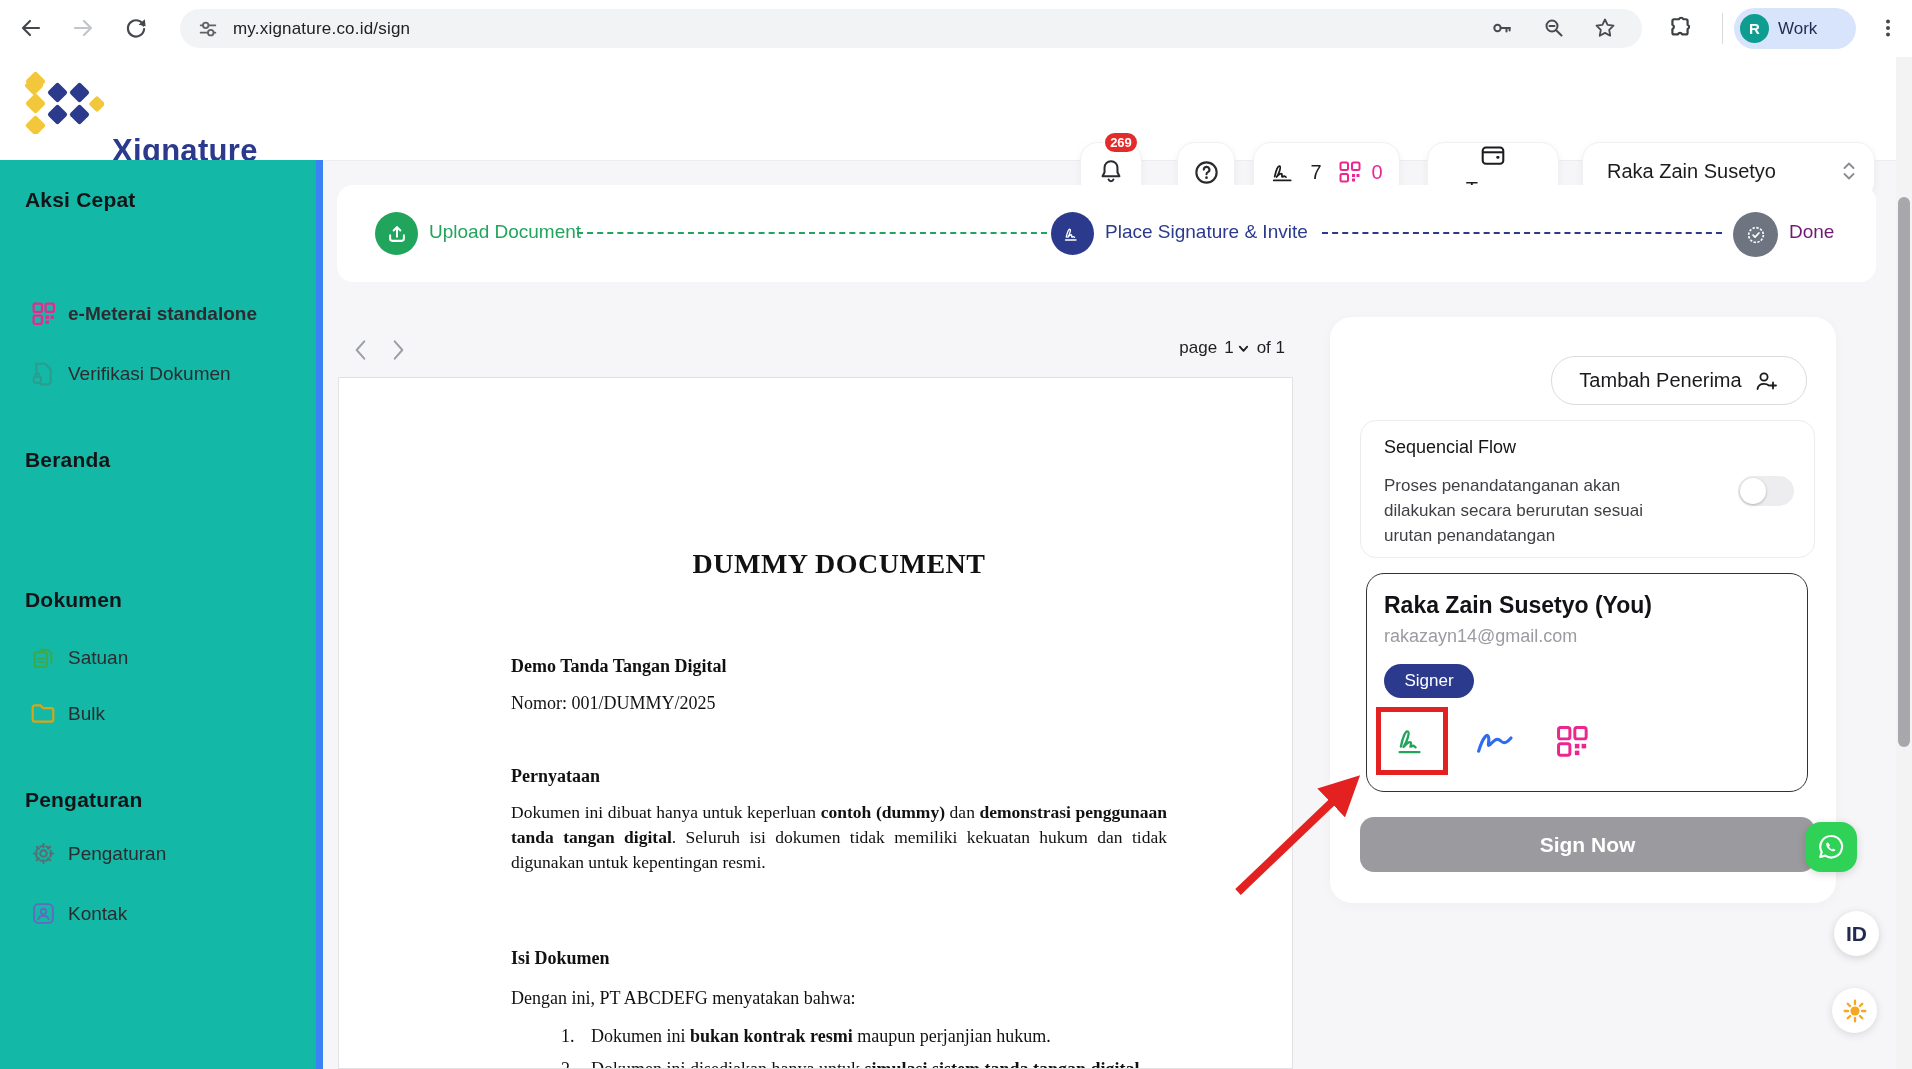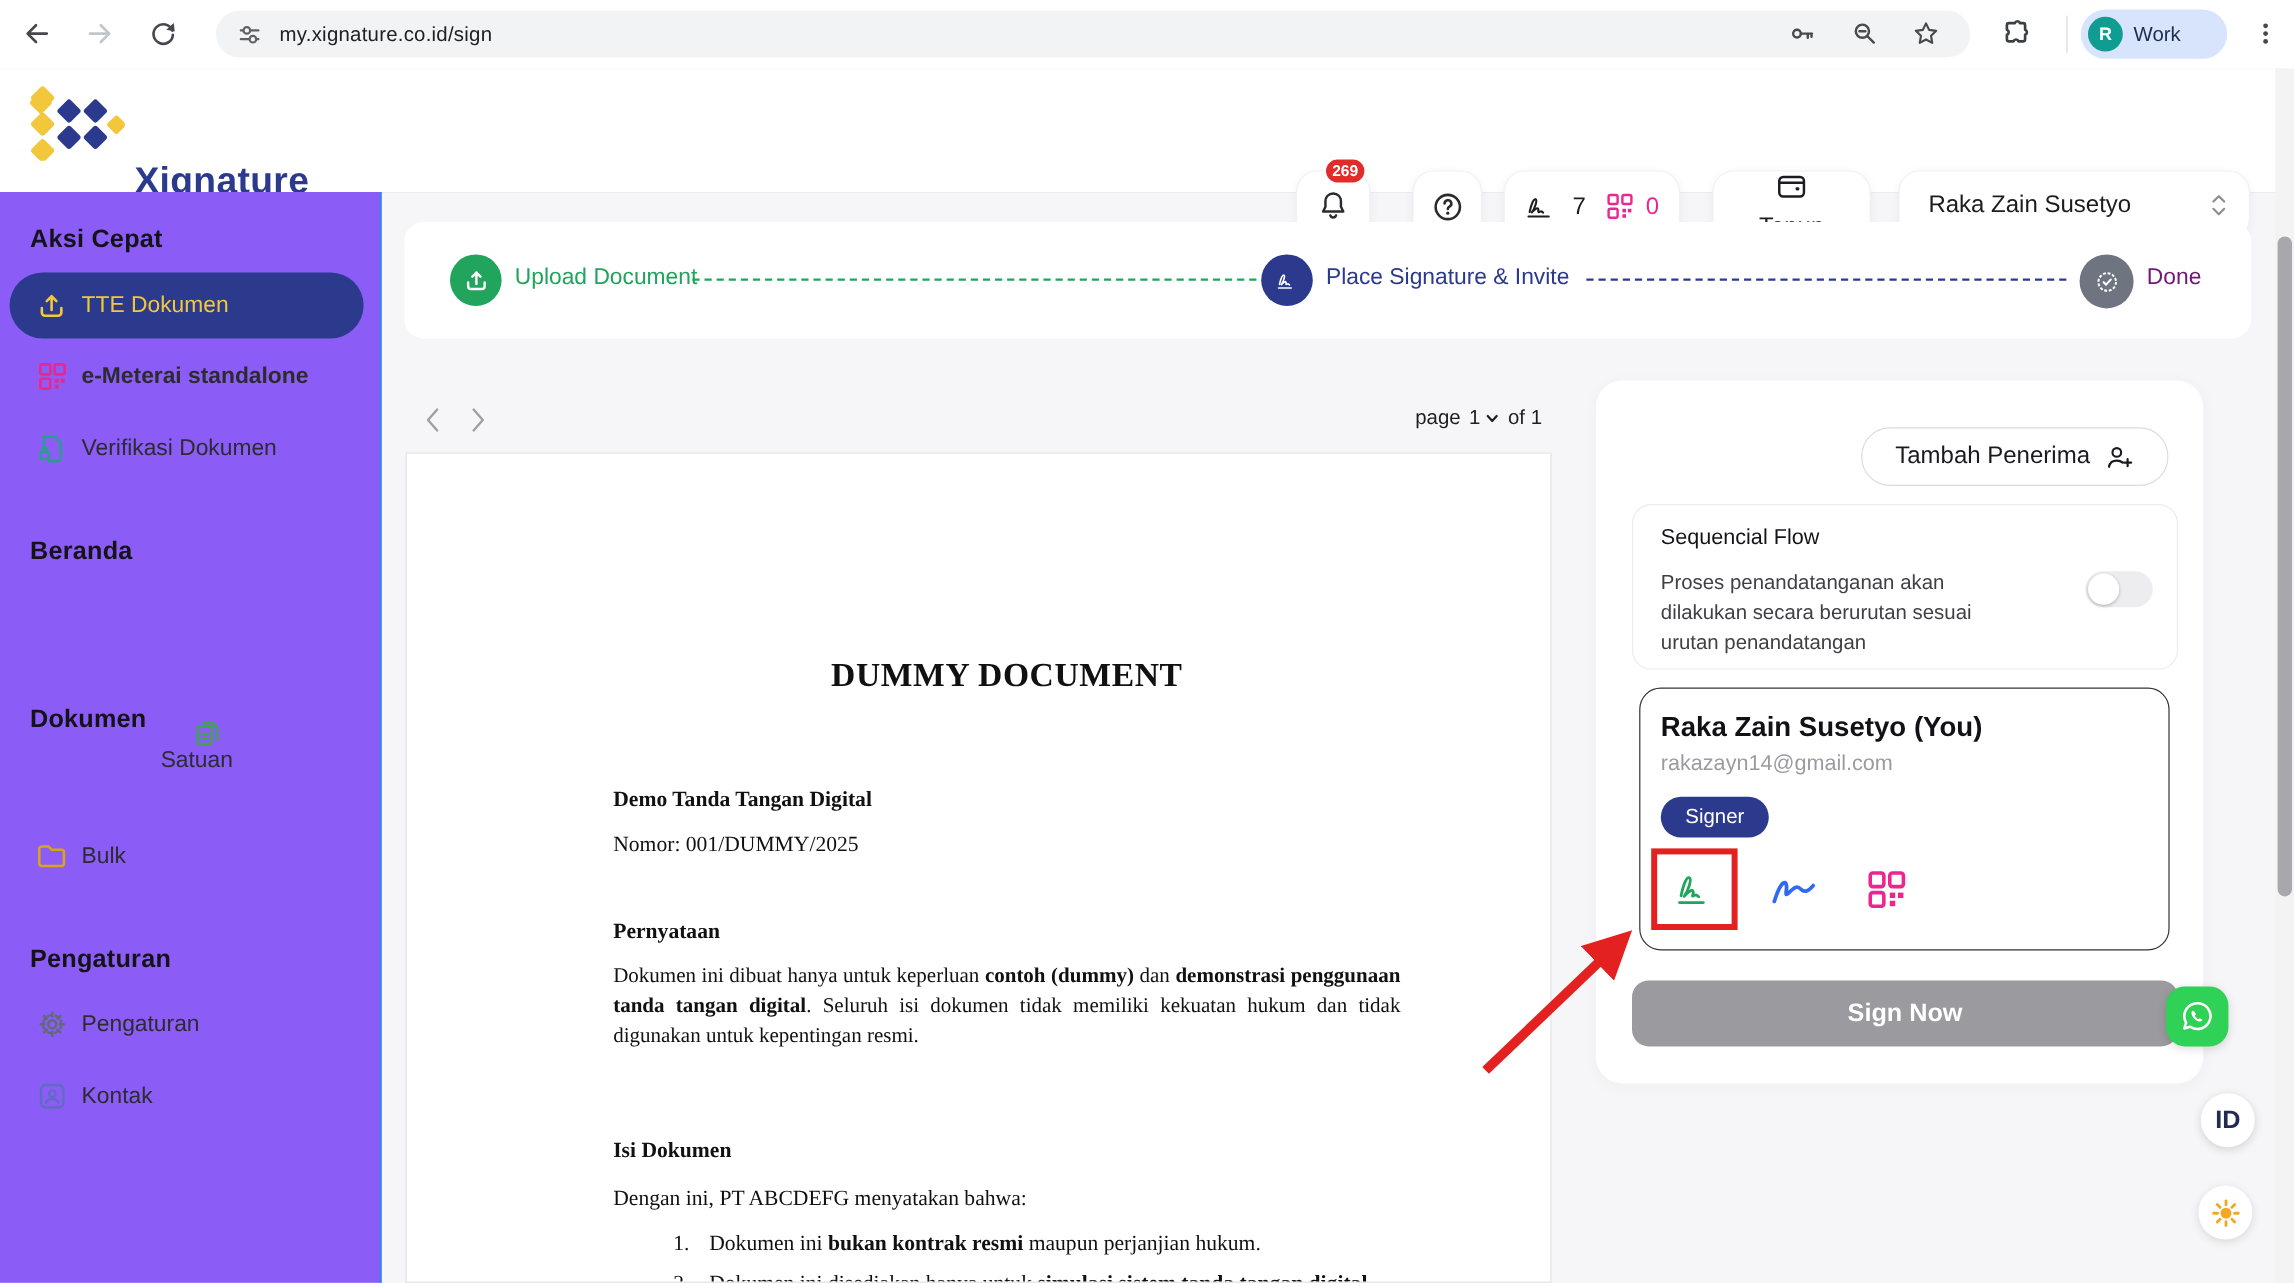--- a/index.html
+++ b/index.html
@@ -28,21 +28,21 @@
   #member-of{left:170px;top:131px;font-size:11px;color:#8d8d95;display:flex;align-items:center;gap:4px;}
   .hpill{top:85px;height:58px;background:#fff;border:1px solid #f0f1f3;border-radius:18px;
     box-shadow:0 2px 8px rgba(32,33,36,.05);display:flex;align-items:center;justify-content:center;}
   #notif-badge{left:1103px;top:74px;min-width:36px;height:23px;background:#e22b2b;border:2px solid #fff;border-radius:13px;
     color:#fff;font-size:13px;font-weight:bold;display:flex;align-items:center;justify-content:center;padding:0 3px;box-sizing:border-box;}
   .quota-num{font-size:20px;margin-left:6px;}
   #user-select{justify-content:space-between;padding:0 18px 0 24px;box-sizing:border-box;}
   #user-name{font-size:20px;color:#1c1c1e;}
 
   
-  #sidebar{left:0;top:160px;width:316px;height:909px;background:#8b5cf6;border-right:2px solid #3b82f6;}
+  #sidebar{left:0;top:160px;width:316px;height:909px;background:#14b8a6;border-right:7px solid #3b82f6;}
   .side-head{left:25px;font-size:21px;font-weight:bold;color:#141418;letter-spacing:.2px;}
   .side-item{left:0;width:316px;height:55px;display:flex;align-items:center;}
   .side-item .ico{width:26px;margin-left:30px;display:flex;justify-content:center;}
   .side-item .lbl{margin-left:12px;font-size:19px;color:#2c2c30;}
   #item-tte{left:8px;width:295px;background:#2c3a8d;border-radius:28px;}
   #item-tte .ico{margin-left:22px;}
   #item-tte .lbl{color:#f2c73b;font-weight:500;}
 
   
   #stepper-card{left:337px;top:185px;width:1539px;height:97px;background:#fff;border-radius:16px;}
@@ -217,29 +217,20 @@
     <svg width="14" height="22" viewBox="0 0 14 22">
       <path d="M2.5 8l4.5-4.5L11.5 8" stroke="#8b8b92" stroke-width="1.8" fill="none" stroke-linecap="round" stroke-linejoin="round"></path>
       <path d="M2.5 14l4.5 4.5L11.5 14" stroke="#8b8b92" stroke-width="1.8" fill="none" stroke-linecap="round" stroke-linejoin="round"></path>
     </svg>
   </div>
 </div>
 
 <div id="sidebar" class="abs">
   <div class="abs side-head" style="top:28px;">Aksi Cepat</div>
 
-  <div id="item-tte" class="abs side-item" style="top:67px;">
-    <span class="ico">
-      <svg width="26" height="26" viewBox="0 0 24 24">
-        <path d="M12 15V4.5 M12 4.5L8.3 8.2 M12 4.5l3.7 3.7" stroke="#f2c73b" stroke-width="2" fill="none" stroke-linecap="round" stroke-linejoin="round"></path>
-        <path d="M4.5 13.5V17a2.5 2.5 0 0 0 2.5 2.5h10a2.5 2.5 0 0 0 2.5-2.5v-3.5" stroke="#f2c73b" stroke-width="2" fill="none" stroke-linecap="round"></path>
-      </svg>
-    </span>
-    <span class="lbl">TTE Dokumen</span>
-  </div>
 
   <div class="abs side-item" style="top:126px;font-weight:bold;">
     <span class="ico">
       <svg width="25" height="25" viewBox="0 0 24 24">
         <rect x="2.5" y="2.5" width="8" height="8" rx="1.5" stroke="#ec268f" stroke-width="2.1" fill="none"></rect>
         <rect x="14" y="2.5" width="8" height="8" rx="1.5" stroke="#ec268f" stroke-width="2.1" fill="none"></rect>
         <rect x="2.5" y="14" width="8" height="8" rx="1.5" stroke="#ec268f" stroke-width="2.1" fill="none"></rect>
         <rect x="14" y="14" width="3.2" height="3.2" fill="#ec268f"></rect>
           <rect x="18.8" y="14" width="3.2" height="3.2" fill="#ec268f"></rect>
         <rect x="14" y="18.8" width="3.2" height="3.2" fill="#ec268f"></rect>
@@ -258,21 +249,21 @@
       </svg>
     </span>
     <span class="lbl">Verifikasi Dokumen</span>
   </div>
 
   <div class="abs side-head" style="top:288px;">Beranda</div>
 
 
   <div class="abs side-head" style="top:428px;">Dokumen</div>
 
-  <div class="abs side-item" style="top:438px;flex-direction:column;">
+  <div class="abs side-item" style="top:470px;">
     <span class="ico">
       <svg width="24" height="25" viewBox="0 0 22 24">
         <path d="M8 4.5h7.5l3.5 3.5v9.5" stroke="#3da84a" stroke-width="1.9" fill="none" stroke-linecap="round" stroke-linejoin="round"></path>
         <rect x="3" y="7" width="11.5" height="14" rx="2" stroke="#3da84a" stroke-width="1.9" fill="none"></rect>
         <path d="M6 13h5.5 M6 16.5h5.5" stroke="#3da84a" stroke-width="1.7" stroke-linecap="round"></path>
       </svg>
     </span>
     <span class="lbl">Satuan</span>
   </div>
 

